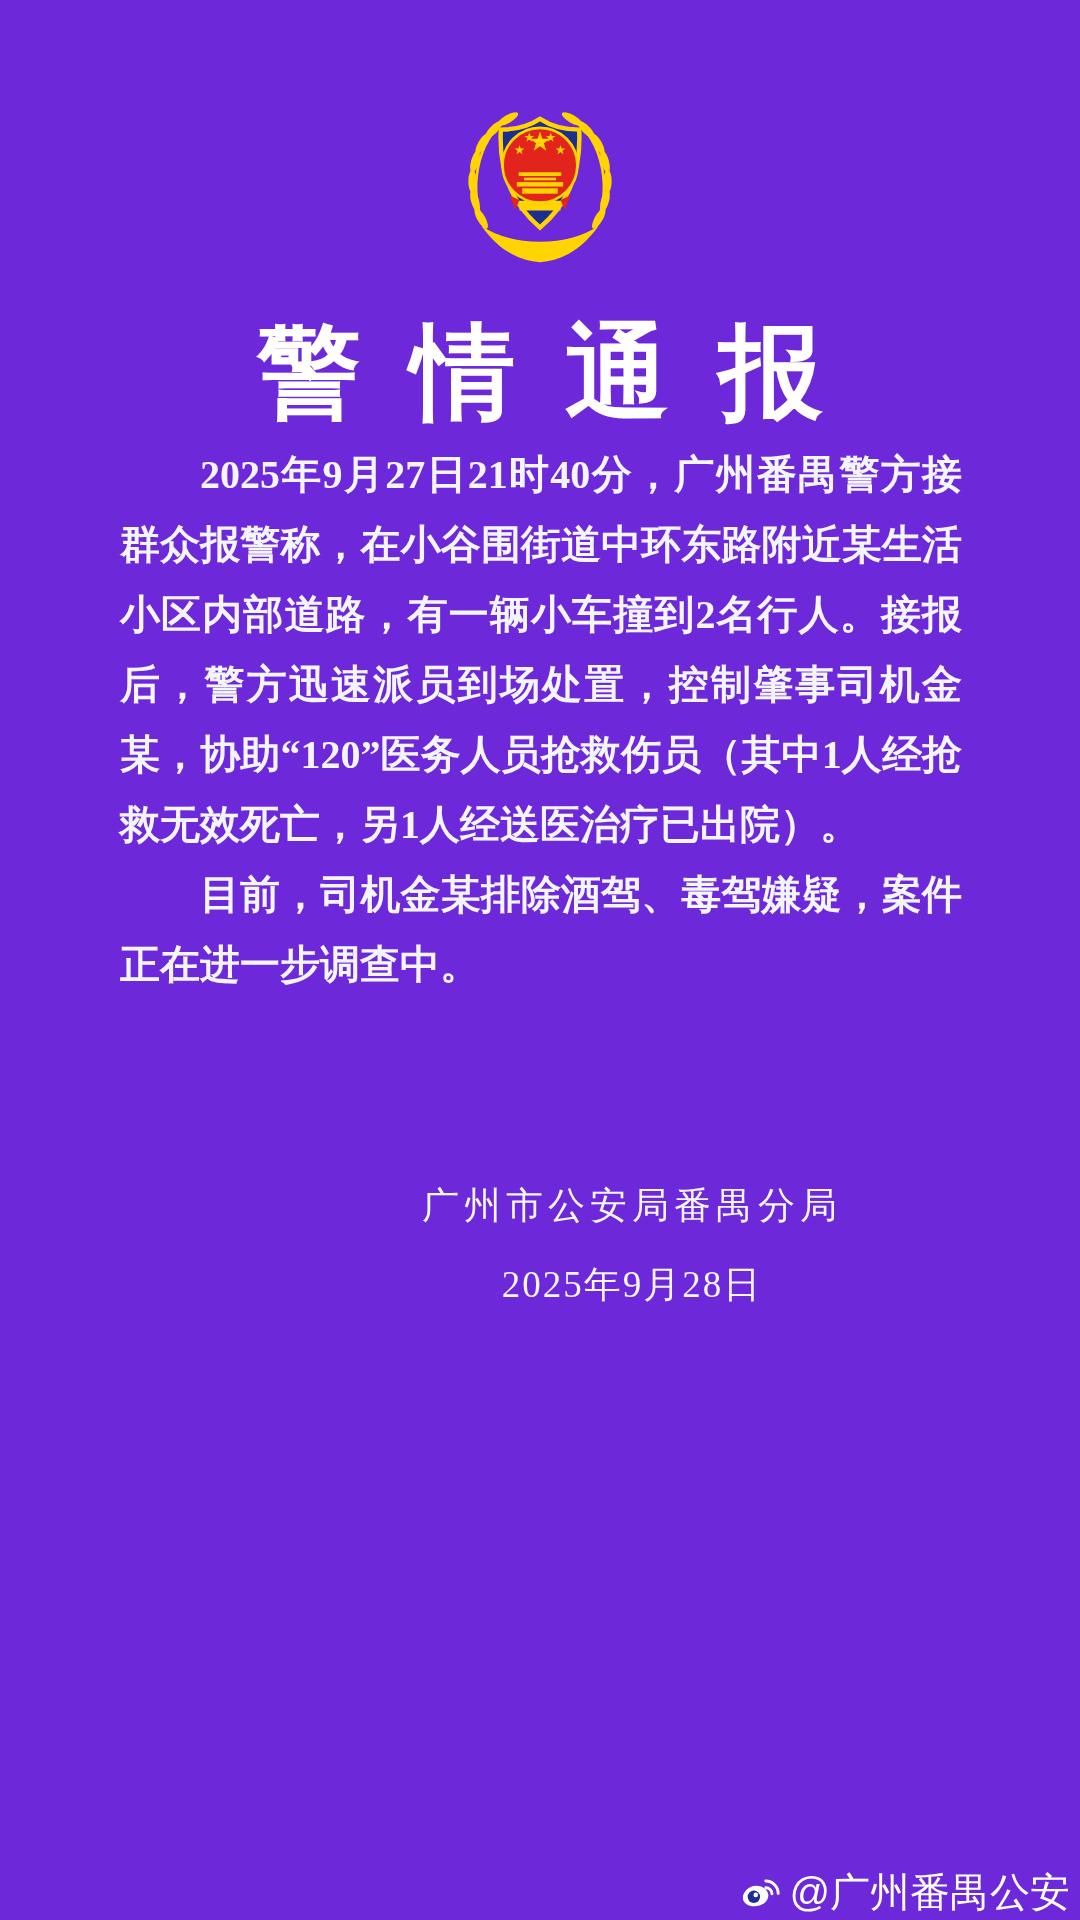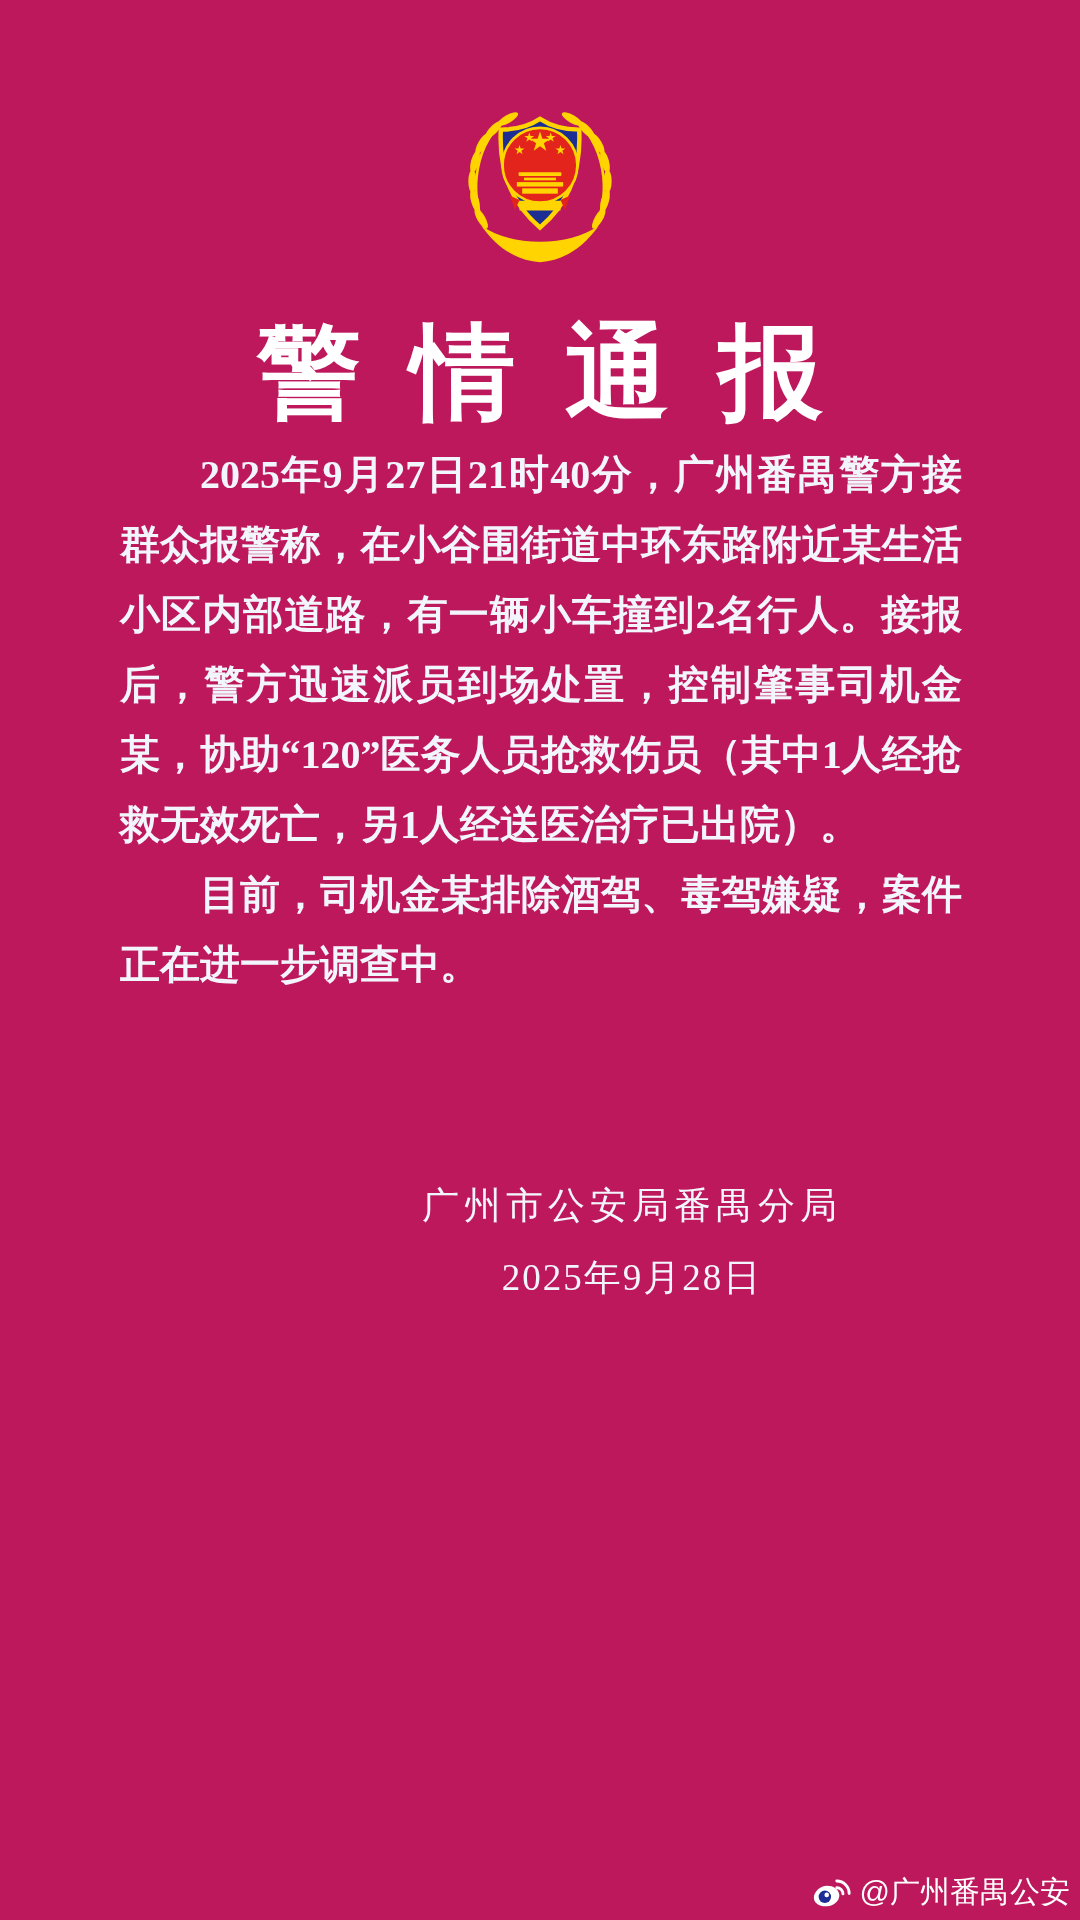--- a/index.html
+++ b/index.html
@@ -1,19 +1,19 @@
 <!DOCTYPE html>
 <html><head>
 <meta charset="utf-8">
 <style>
   html,body{margin:0;padding:0;background:#0e1a5e;}
   .poster{
     position:relative;
     width:1080px;height:1920px;
-    background:#be185d;
+    background:#6d28d9;
     overflow:hidden;
     font-family:"Liberation Serif","DejaVu Serif",serif;
   }
   .emblem{
     position:absolute;
     top:94px;left:50%;
     transform:translateX(-50%);
     width:182px;height:178px;
   }
   .title{
@@ -47,34 +47,34 @@
     text-align:center;
     color:#f3f5fc;
   }
   .signature .agency{
     font-size:37px;
     letter-spacing:5px;
     line-height:46px;
     text-align:center;
   }
   .signature .date{
-    margin-top:27px;
+    margin-top:34px;
     font-size:37px;
     letter-spacing:2px;
     line-height:44px;
   }
   .watermark{
     position:absolute;
     top:1872px;right:10px;
     display:flex;
     align-items:center;
     gap:7px;
     color:#ffffff;
     font-family:"Liberation Sans","DejaVu Sans",sans-serif;
-    font-size:30px;
+    font-size:40px;
     line-height:40px;
   }
   .watermark svg{display:block;}
 </style>
 </head>
 <body>
 
 <div class="poster">
 
   <svg class="emblem" viewBox="0 0 200 200" aria-hidden="true">

